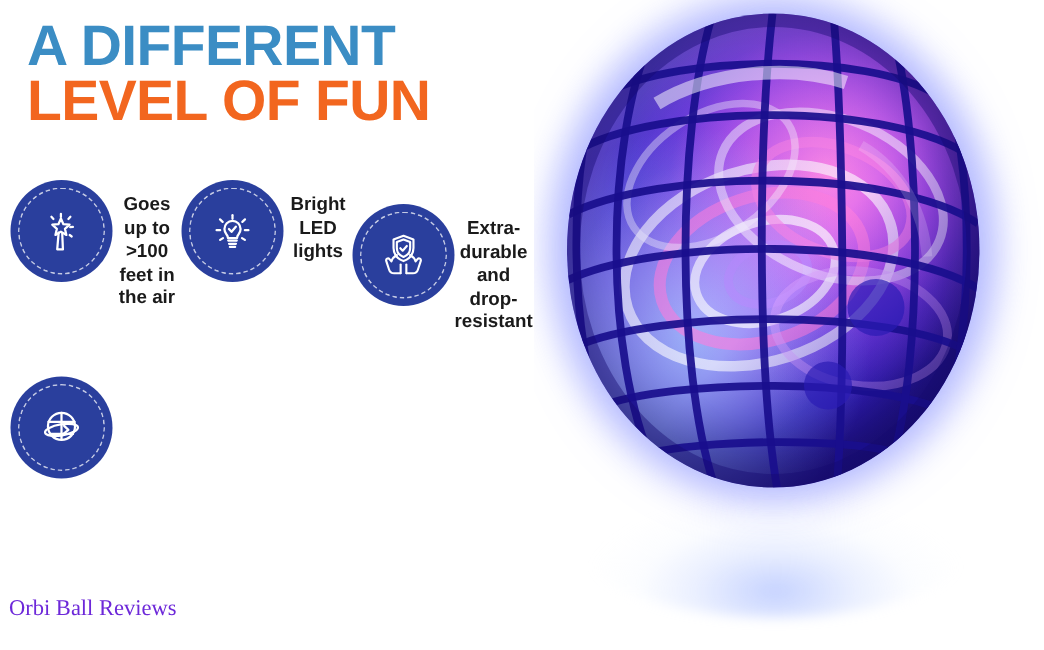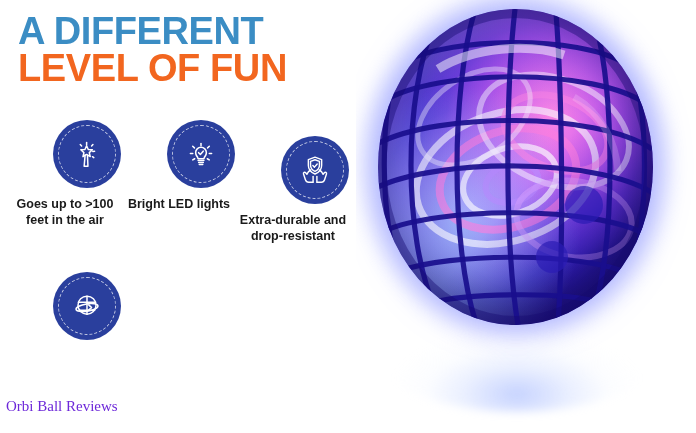--- a/index.html
+++ b/index.html
@@ -53,22 +53,21 @@
     left: 7px;
     top: 120px;
     width: 342px;
     display: grid;
     grid-template-columns: repeat(3, 114px);
     grid-auto-rows: auto;
     row-gap: 12px;
   }
   .feature {
     display: flex;
-    flex-direction: column;
-    align-items: flex-end;
+    align-items: flex-start;
     width: 114px;
   }
   .badge {
     width: 68px;
     height: 68px;
     border-radius: 50%;
     background: #2a3f9d;
     display: flex;
     align-items: center;
     justify-content: center;

